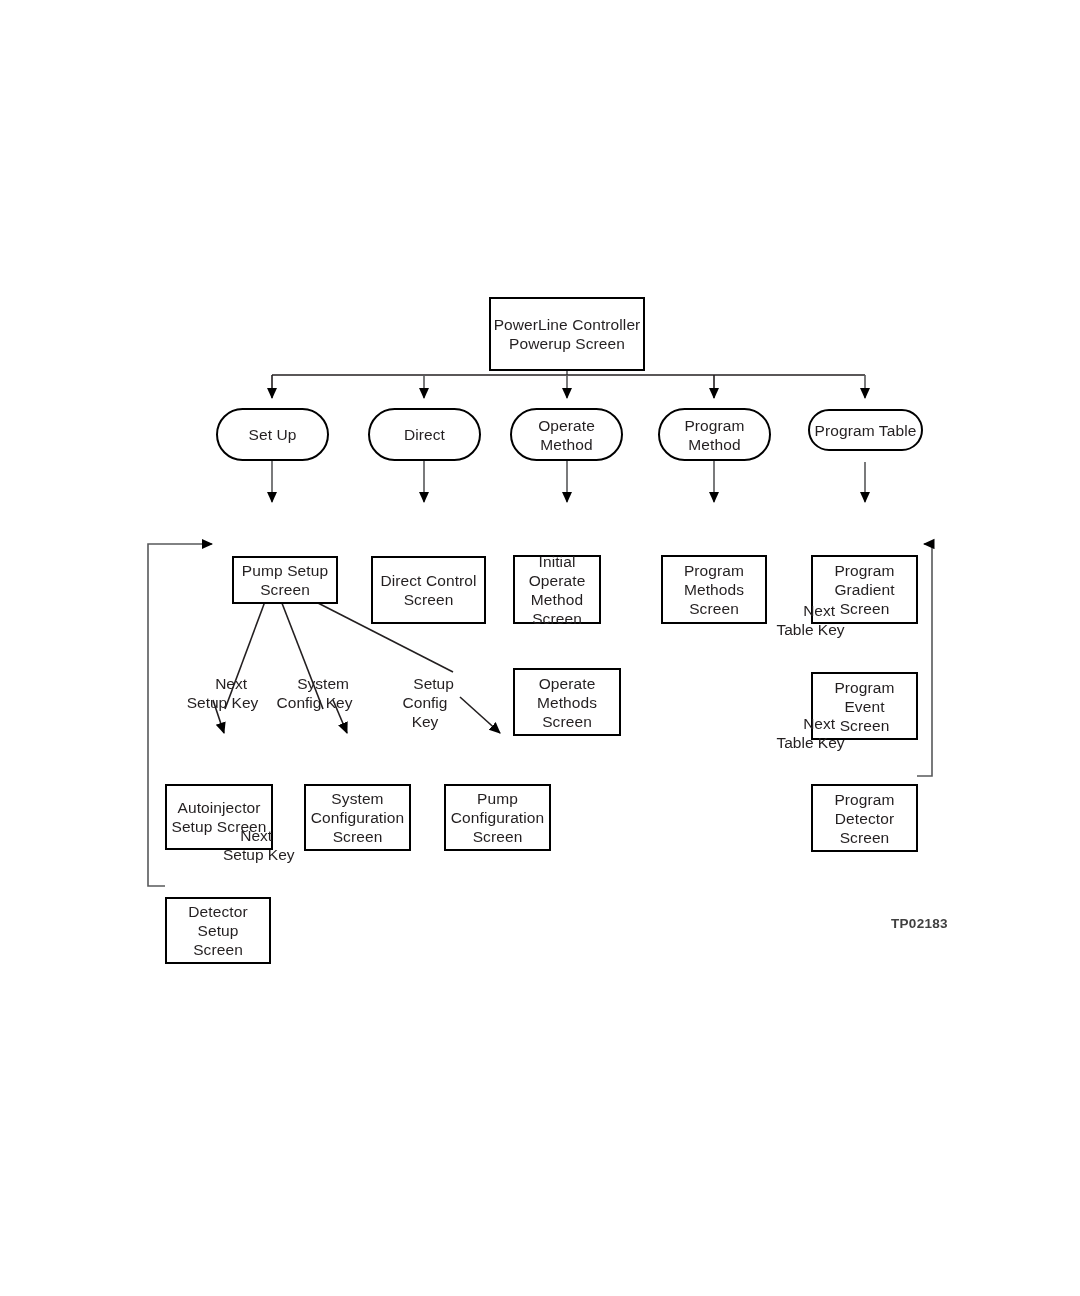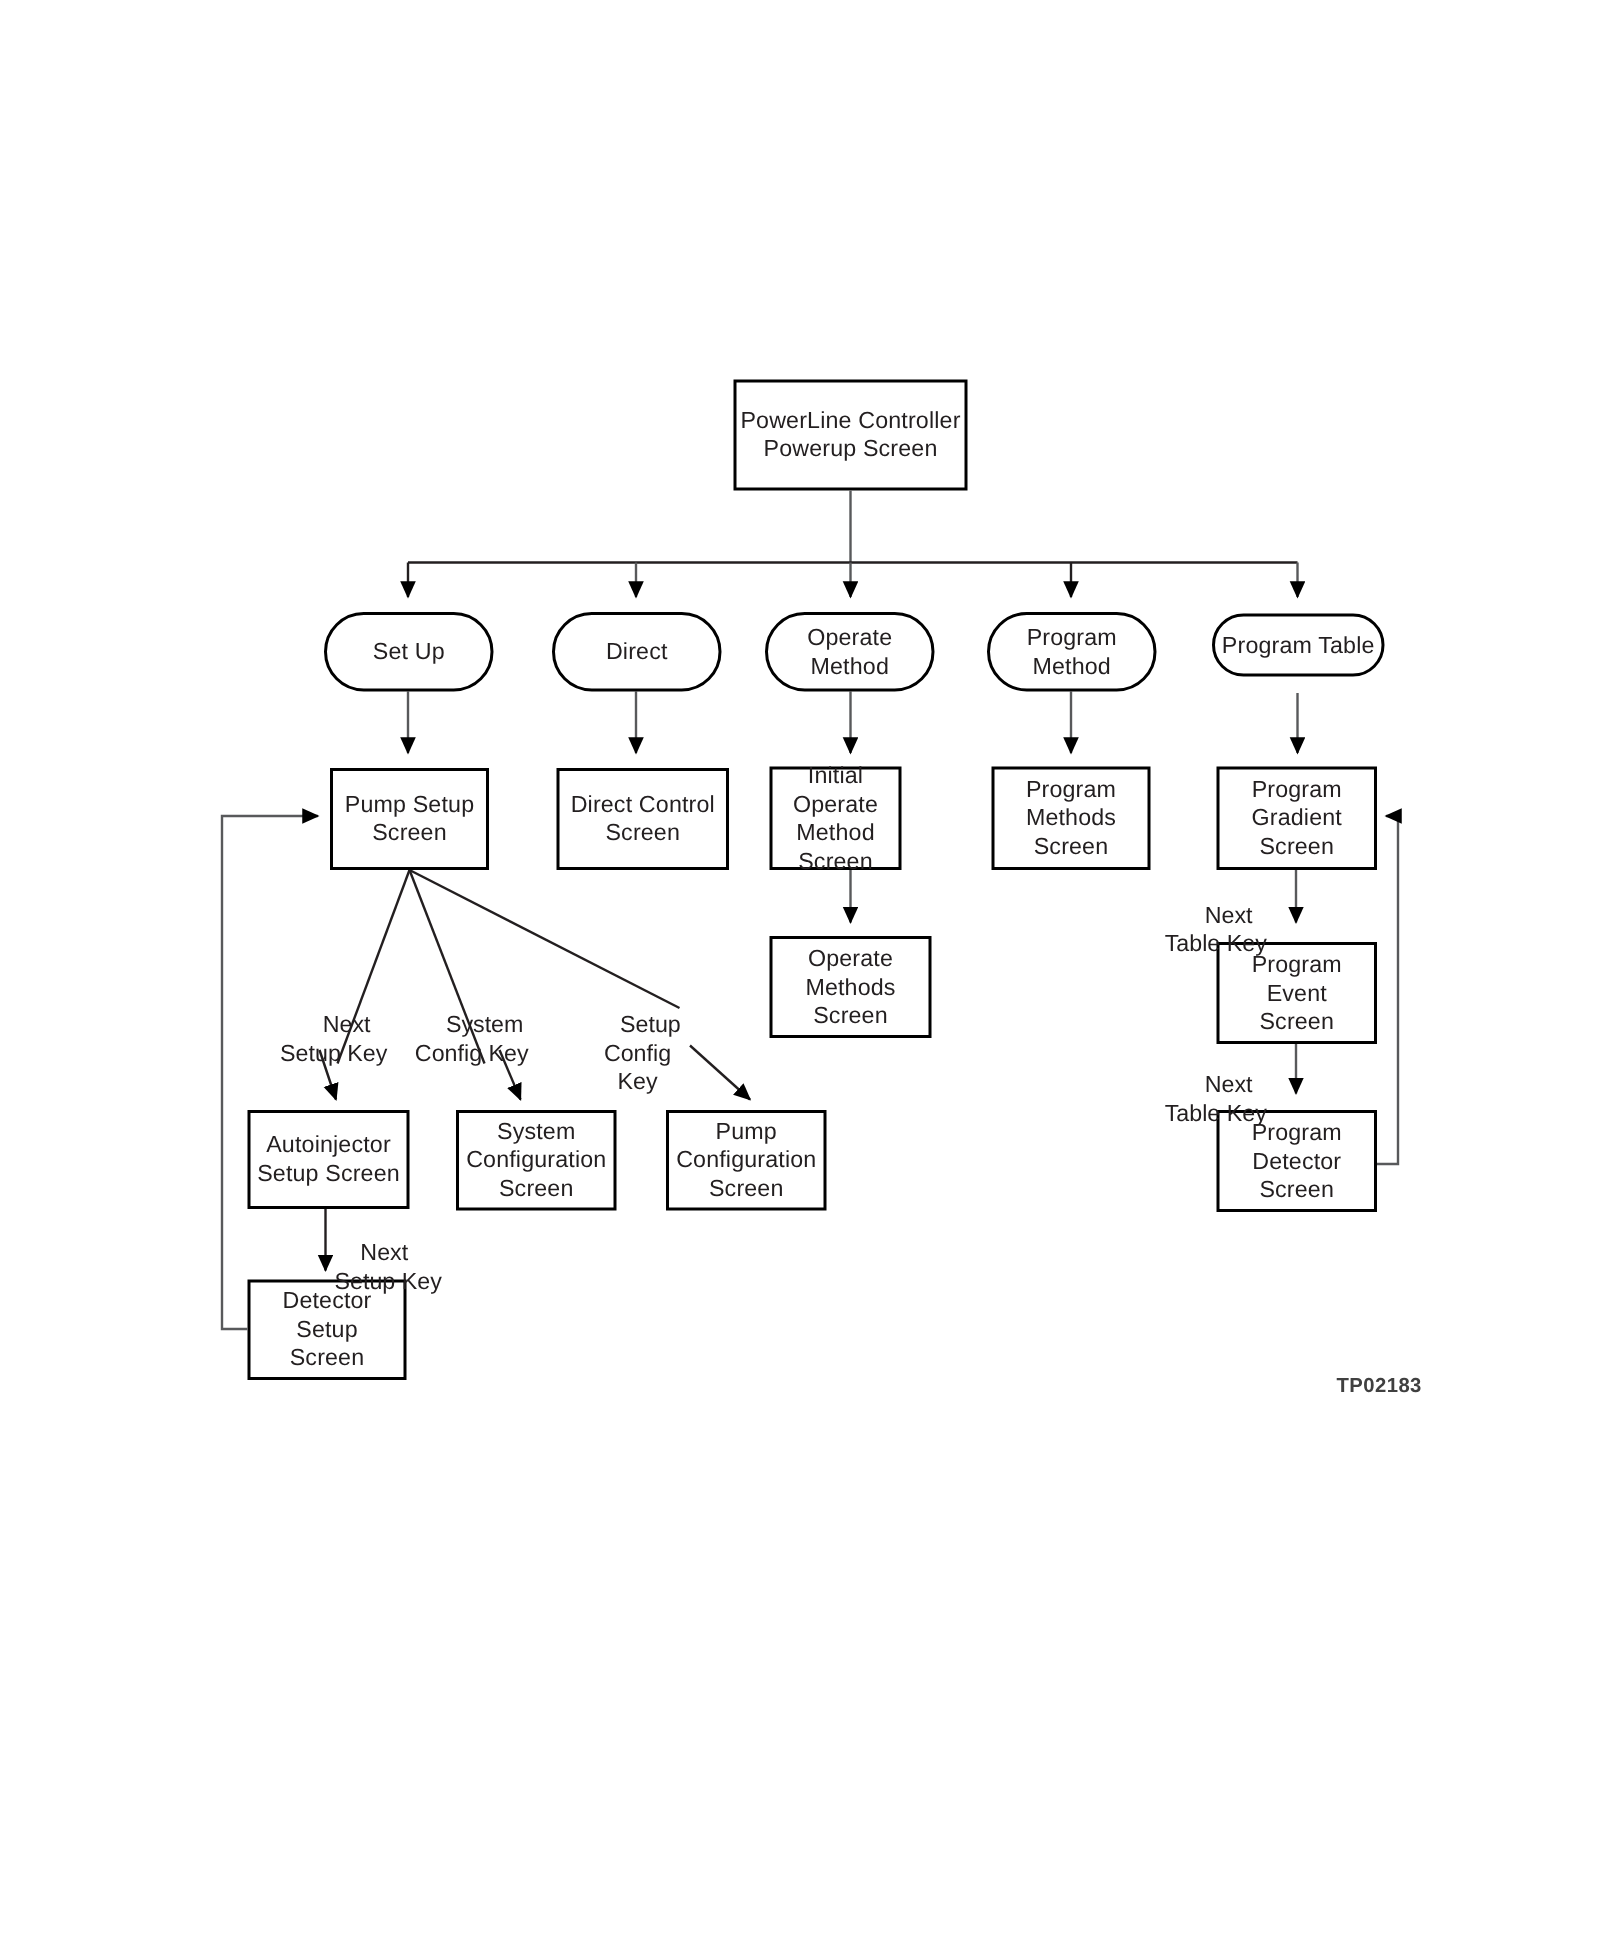--- a/index.html
+++ b/index.html
@@ -32,21 +32,21 @@
     justify-content: center;
     text-align: center;
     background: #ffffff;
     border: 2.5px solid #000000;
     font-size: 15.5px;
     line-height: 19px;
     color: #231f20;
     letter-spacing: 0.1px;
     z-index: 3;
   }
-  .node.process { border-radius: 0; }
+  .node.process { border-radius: 0; margin-top: 44px; }
   .node.terminal {
     border-radius: 40px;
     border-width: 2.5px;
   }
 
   .edge-label {
     position: absolute;
     font-size: 15.5px;
     line-height: 19px;
     color: #231f20;
@@ -145,21 +145,21 @@
 
   <div class="node terminal" style="left:658px; top:408px; width:113px; height:53px;">
     <span style="white-space:pre-line;">Program
 Method</span>
   </div>
 
   <div class="node terminal" style="left:808px; top:409px; width:115px; height:42px;text-align:center;">
     <span style="white-space:pre-line;">Program Table</span>
   </div>
 
-  <div class="node process" style="left:220px; top:512px; width:106px; height:68px;">
+  <div class="node process" style="left:232px; top:512px; width:106px; height:48px;">
     <span style="white-space:pre-line;">Pump Setup
 Screen</span>
   </div>
 
   <div class="node process" style="left:371px; top:512px; width:115px; height:68px;">
     <span style="white-space:pre-line;">Direct Control
 Screen</span>
   </div>
 
   <div class="node process" style="left:513px; top:511px; width:88px; height:69px;">

